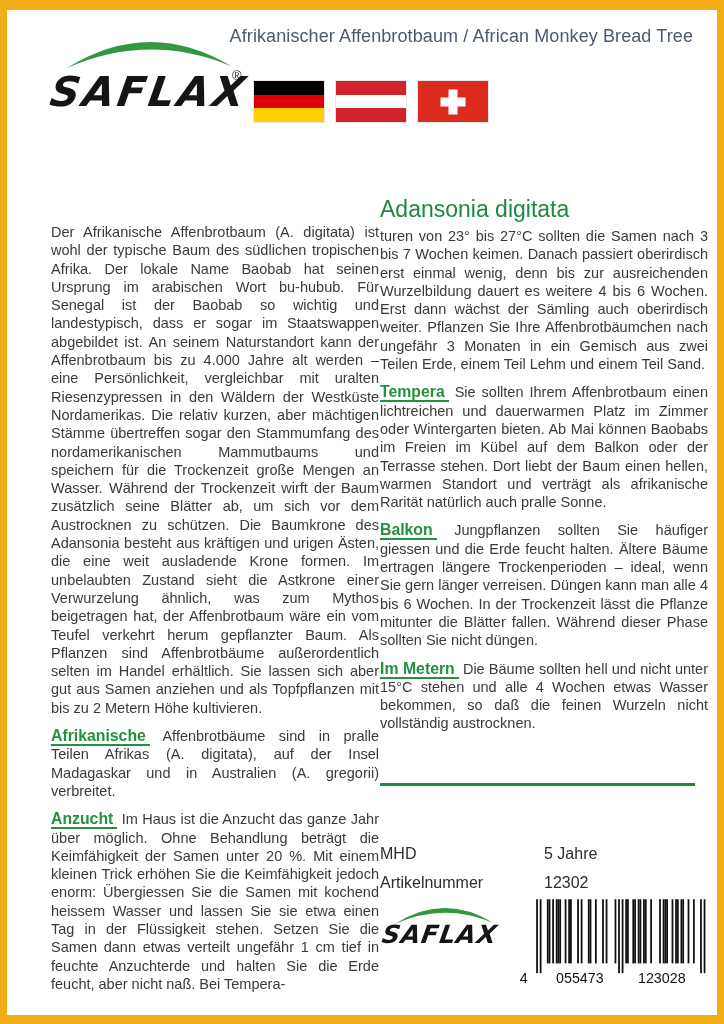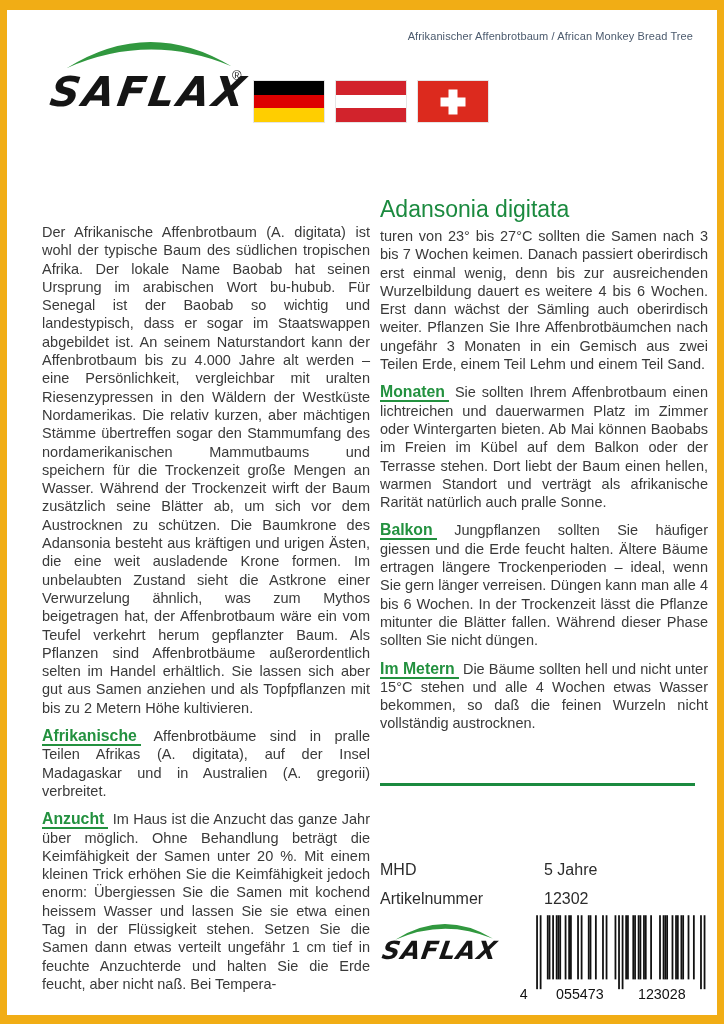--- a/index.html
+++ b/index.html
@@ -3,21 +3,21 @@
 <meta charset="utf-8">
 <style>
   html,body{margin:0;padding:0;background:#fff;}
   .page{
     position:relative;width:724px;height:1024px;box-sizing:border-box;
     background:#ffffff;border:solid #f1ad15;border-width:10px 7px 9px 7px;
     font-family:"Liberation Sans",sans-serif;overflow:hidden;
   }
   
   .header-title{
-    position:absolute;top:16px;right:24px;font-size:11px;line-height:20px;
+    position:absolute;top:16px;right:24px;font-size:18px;line-height:20px;
     color:#4b5a6d;letter-spacing:.1px;
   }
   
   .logo-top{position:absolute;left:40px;top:16px;width:210px;}
   .logo-top .arc{display:block;margin:4px 0 0 14px;width:176px;height:42px;}
   .logo-row{margin-top:-4px;white-space:nowrap;}
   .logo-text{
     display:inline-block;font-family:"DejaVu Sans",sans-serif;font-style:italic;
     font-weight:600;font-size:41px;letter-spacing:3px;color:#151515;
     transform:skewX(-9deg);transform-origin:left bottom;
@@ -39,31 +39,31 @@
   .species{
     margin:0 0 5px 0;font-size:23px;line-height:26px;font-weight:400;
     color:#1b8a3f;text-align:left;
   }
   
   .col{
     position:absolute;top:186px;width:328px;font-size:14.5px;line-height:18.3px;
     text-align:justify;color:#3a3a3a;
   }
   .col p{margin:0 0 10px 0;}
-  .col-left{left:35px;padding-top:27px;}
+  .col-left{left:44px;padding-top:27px;}
   .col-right{left:373px;height:588px;overflow:hidden;}
   .sec-head{
     color:#23913f;font-weight:bold;font-size:15.8px;
     border-bottom:2px solid #23913f;padding-right:4px;
   }
   
   .footer{position:absolute;left:373px;top:773px;width:329px;}
   .divider{border:0;border-top:3px solid #1b8a3f;width:315px;margin:0;}
   .frow{display:flex;font-size:16px;color:#2c2c2c;line-height:20px;}
-  .frow-mhd{margin-top:74px;}
+  .frow-mhd{margin-top:58px;}
   .frow-art{margin-top:9px;align-items:center;}
   .flabel{width:164px;}
   .fbottom{display:flex;justify-content:space-between;align-items:flex-start;margin-top:6px;}
   .logo-bottom{width:126px;position:relative;}
   .logo-bottom .arc{display:block;margin:2px 0 0 12px;width:104px;height:25px;}
   .logo-bottom .logo-text{font-size:25px;letter-spacing:1px;margin-top:-2px;}
   .barcode{display:block;}
   .barcode rect{fill:#111;}
   .barcode text{font-family:"Liberation Sans",sans-serif;font-size:8px;fill:#111;}
 </style>
@@ -91,21 +91,21 @@
 
   <div class="col col-left">
     <p>Der Afrikanische Affenbrotbaum (A. digitata) ist wohl der typische Baum des südlichen tropischen Afrika. Der lokale Name Baobab hat seinen Ursprung im arabischen Wort bu-hubub. Für Senegal ist der Baobab so wichtig und landestypisch, dass er sogar im Staatswappen abgebildet ist. An seinem Naturstandort kann der Affenbrotbaum bis zu 4.000 Jahre alt werden – eine Persönlichkeit, vergleichbar mit uralten Riesenzypressen in den Wäldern der Westküste Nordamerikas. Die relativ kurzen, aber mächtigen Stämme übertreffen sogar den Stammumfang des nordamerikanischen Mammutbaums und speichern für die Trockenzeit große Mengen an Wasser. Während der Trockenzeit wirft der Baum zusätzlich seine Blätter ab, um sich vor dem Austrocknen zu schützen. Die Baumkrone des Adansonia besteht aus kräftigen und urigen Ästen, die eine weit ausladende Krone formen. Im unbelaubten Zustand sieht die Astkrone einer Verwurzelung ähnlich, was zum Mythos beigetragen hat, der Affenbrotbaum wäre ein vom Teufel verkehrt herum gepflanzter Baum. Als Pflanzen sind Affenbrotbäume außerordentlich selten im Handel erhältlich. Sie lassen sich aber gut aus Samen anziehen und als Topfpflanzen mit bis zu 2 Metern Höhe kultivieren.</p>
     <p><span class="sec-head">Afrikanische</span> <span>Affenbrotbäume sind in pralle Teilen Afrikas (A. digitata), auf der Insel Madagaskar und in Australien (A. gregorii) verbreitet.</span></p>
     <p><span class="sec-head">Anzucht</span> <span>Im Haus ist die Anzucht das ganze Jahr über möglich. Ohne Behandlung beträgt die Keimfähigkeit der Samen unter 20 %. Mit einem kleinen Trick erhöhen Sie die Keimfähigkeit jedoch enorm: Übergiessen Sie die Samen mit kochend heissem Wasser und lassen Sie sie etwa einen Tag in der Flüssigkeit stehen. Setzen Sie die Samen dann etwas verteilt ungefähr 1 cm tief in feuchte Anzuchterde und halten Sie die Erde feucht, aber nicht naß. Bei Tempera-</span></p>
   </div>
 
   <div class="col col-right">
     <h2 class="species">Adansonia digitata</h2>
     <p>turen von 23° bis 27°C sollten die Samen nach 3 bis 7 Wochen keimen. Danach passiert oberirdisch erst einmal wenig, denn bis zur ausreichenden Wurzelbildung dauert es weitere 4 bis 6 Wochen. Erst dann wächst der Sämling auch oberirdisch weiter. Pflanzen Sie Ihre Affenbrotbäumchen nach ungefähr 3 Monaten in ein Gemisch aus zwei Teilen Erde, einem Teil Lehm und einem Teil Sand.</p>
-    <p><span class="sec-head">Monaten</span> <span>Sie sollten Ihrem Affenbrotbaum einen lichtreichen und dauerwarmen Platz im Zimmer oder Wintergarten bieten. Ab Mai können Baobabs im Freien im Kübel auf dem Balkon oder der Terrasse stehen. Dort liebt der Baum einen hellen, warmen Standort und verträgt als afrikanische Rarität natürlich auch pralle Sonne.</span></p>
+    <p><span class="sec-head">Tempera</span> <span>Sie sollten Ihrem Affenbrotbaum einen lichtreichen und dauerwarmen Platz im Zimmer oder Wintergarten bieten. Ab Mai können Baobabs im Freien im Kübel auf dem Balkon oder der Terrasse stehen. Dort liebt der Baum einen hellen, warmen Standort und verträgt als afrikanische Rarität natürlich auch pralle Sonne.</span></p>
     <p><span class="sec-head">Balkon</span> <span>Jungpflanzen sollten Sie häufiger giessen und die Erde feucht halten. Ältere Bäume ertragen längere Trockenperioden – ideal, wenn Sie gern länger verreisen. Düngen kann man alle 4 bis 6 Wochen. In der Trockenzeit lässt die Pflanze mitunter die Blätter fallen. Während dieser Phase sollten Sie nicht düngen.</span></p>
     <p><span class="sec-head">Im Metern</span> <span>Die Bäume sollten hell und nicht unter 15°C stehen und alle 4 Wochen etwas Wasser bekommen, so daß die feinen Wurzeln nicht vollständig austrocknen.</span></p>
   </div>
 
   <div class="footer">
     <hr class="divider">
     <div class="frow frow-mhd">
       <span class="flabel">MHD</span>
       <span class="fvalue">5 Jahre</span>
     </div>

